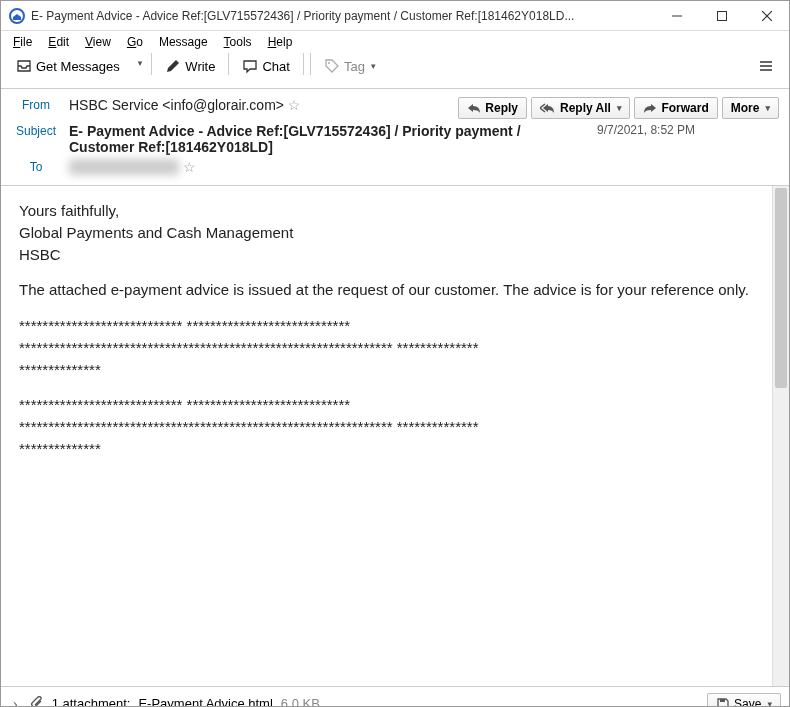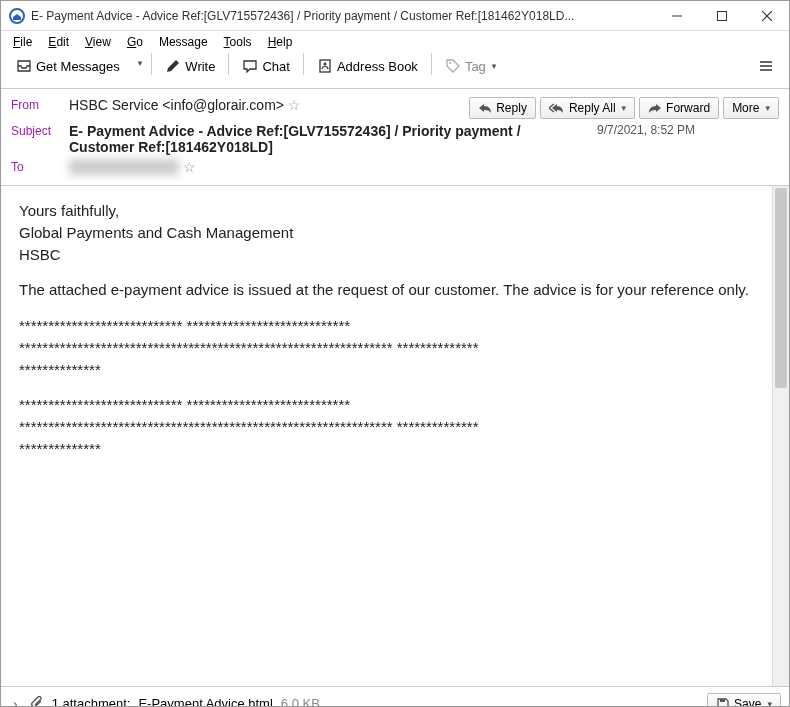--- a/index.html
+++ b/index.html
@@ -12,24 +12,24 @@
 .menubar { height: 22px; display: flex; align-items: center; padding: 0 4px; font-size: 12px; }
 .menubar .menu-item { padding: 2px 8px; }
 .menubar .menu-item u { text-decoration: underline; }
 .toolbar { height: 36px; border-bottom: 1px solid #ccc; display: flex; align-items: flex-start; padding: 0 6px; gap: 2px; }
 .tool-btn { display: flex; align-items: center; gap: 4px; padding: 4px 8px; border: 1px solid transparent; border-radius: 2px; font-size: 13px; }
 .tool-sep { width: 1px; height: 22px; background: #ccc; margin: 0 2px; }
 .dropdown-caret { margin-left: 2px; font-size: 9px; color: #555; }
 .spacer { flex: 1; }
 .header-area { padding: 6px 10px 8px 10px; border-bottom: 1px solid #ccc; }
 .header-row { display: flex; align-items: flex-start; gap: 8px; padding: 2px 0; }
-.header-label { width: 50px; color: #a21caf; font-size: 12px; text-align: left; padding-top: 1px; }
+.header-label { width: 50px; color: #0369a1; font-size: 12px; text-align: center; padding-top: 1px; }
 .header-value { flex: 1; font-size: 14px; color: #222; }
 .header-value.bold { font-weight: 600; }
-.header-actions { display: flex; gap: 4px; align-items: center; }
+.header-actions { display: flex; gap: 4px; align-items: center; font-weight: bold; }
 .action-btn { display: flex; align-items: center; gap: 4px; padding: 3px 8px; border: 1px solid #bbb; background: linear-gradient(#fdfdfd,#eee); border-radius: 2px; font-size: 12px; }
 .action-btn .caret { font-size: 9px; margin-left: 2px; color: #555; }
 .date-label { color: #555; font-size: 12px; white-space: nowrap; }
 .body-wrap { display: flex; height: 500px; }
 .body-content { flex: 1; padding: 14px 18px; font-size: 15px; line-height: 1.45; color: #222; overflow-y: auto; }
 .body-content p { margin-bottom: 14px; }
 .scrollbar { width: 17px; background: #f0f0f0; border-left: 1px solid #ddd; position: relative; }
 .scrollbar .thumb { position: absolute; top: 2px; left: 2px; right: 2px; height: 200px; background: #c8c8c8; border-radius: 2px; }
 .attachment-bar { height: 34px; border-top: 1px solid #ccc; display: flex; align-items: center; padding: 0 8px; font-size: 13px; gap: 8px; }
 .star { color: #999; cursor: pointer; }
@@ -104,30 +104,20 @@
   <div class="tool-sep"></div>
   <div class="tool-btn">
     <span>
         <svg width="16" height="16" viewBox="0 0 16 16">
           <path d="M2 3h12v8H8l-3 3v-3H2z" fill="none" stroke="#333" stroke-width="1.3"></path>
         </svg>
       </span>
     <span>Chat</span>
   </div>
   <div class="tool-sep"></div>
-  <div class="tool-btn">
-    <span>
-        <svg width="16" height="16" viewBox="0 0 16 16">
-          <rect x="3" y="2" width="10" height="12" fill="none" stroke="#333" stroke-width="1.3"></rect>
-          <circle cx="8" cy="6" r="1.5" fill="#333"></circle>
-          <path d="M5 11c0-1.5 1.5-2.5 3-2.5s3 1 3 2.5" fill="none" stroke="#333" stroke-width="1.2"></path>
-        </svg>
-      </span>
-    <span>Address Book</span>
-  </div>
   <div class="tool-sep"></div>
   <div class="tool-btn muted">
     <span>
         <svg width="16" height="16" viewBox="0 0 16 16">
           <path d="M2 2h6l6 6-6 6-6-6z" fill="none" stroke="#aaa" stroke-width="1.3"></path>
           <circle cx="5" cy="5" r="1" fill="#aaa"></circle>
         </svg>
       </span>
     <span>Tag</span>
     <span class="dropdown-caret">▾</span>

